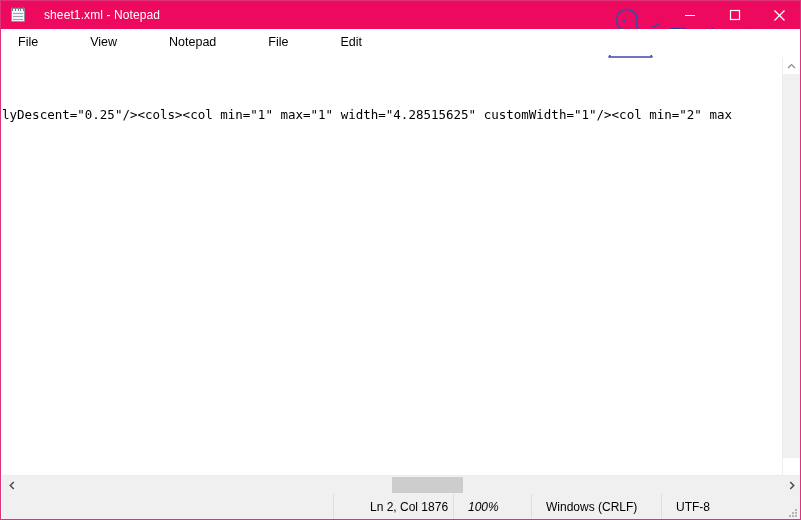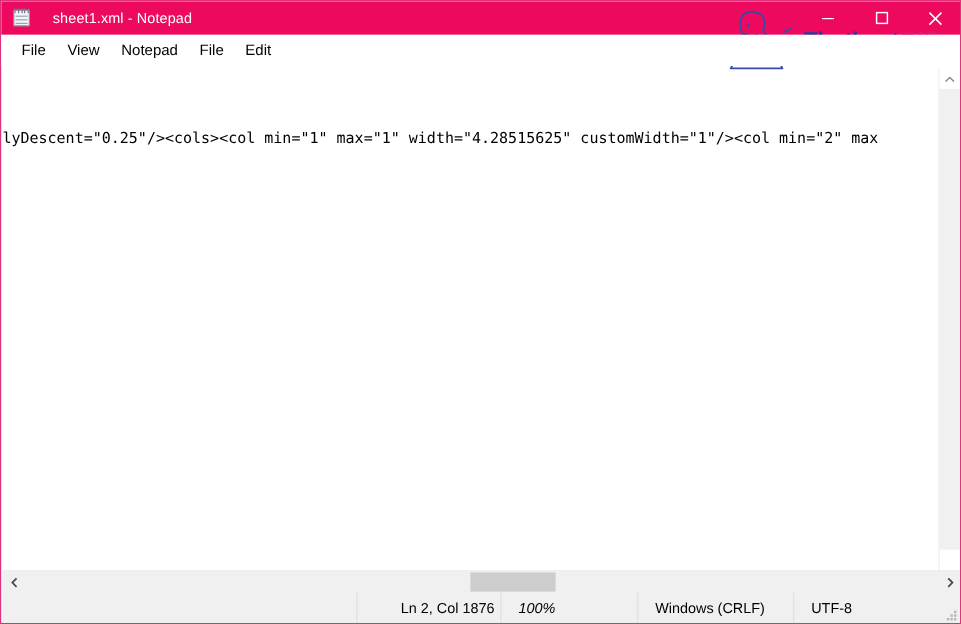--- a/index.html
+++ b/index.html
@@ -144,20 +144,21 @@
   #menubar {
     position: absolute;
     left: 0; top: 28px;
     width: 801px;
     height: 26px;
     background: #ffffff;
     display: flex;
     align-items: center;
     padding-left: 8px;
     z-index: 6;
+    gap: 34px;
   }
   .menu-item {
     font-size: 12.5px;
     color: #000000;
     padding: 3px 9px;
     white-space: nowrap;
     cursor: default;
     font-family: "Liberation Sans", sans-serif;
   }
 
@@ -262,21 +263,21 @@
     height: 26px;
     display: flex;
     align-items: center;
     border-left: 1px solid #dedede;
     padding-left: 14px;
     white-space: nowrap;
   }
   .sb-spacer { flex: 1 1 auto; height: 26px; }
   #sb-pos   { width: 120px; padding-left: 36px; }
   #sb-zoom  { width: 78px; font-style: italic; }
-  #sb-eol   { width: 130px; margin-left: 36px; }
+  #sb-eol   { width: 130px; }
   #sb-enc   { width: 140px; position: relative; }
   .grip {
     position: absolute;
     right: 3px;
     bottom: 3px;
     width: 10px; height: 10px;
   }
   .grip i {
     position: absolute;
     width: 2px; height: 2px;

